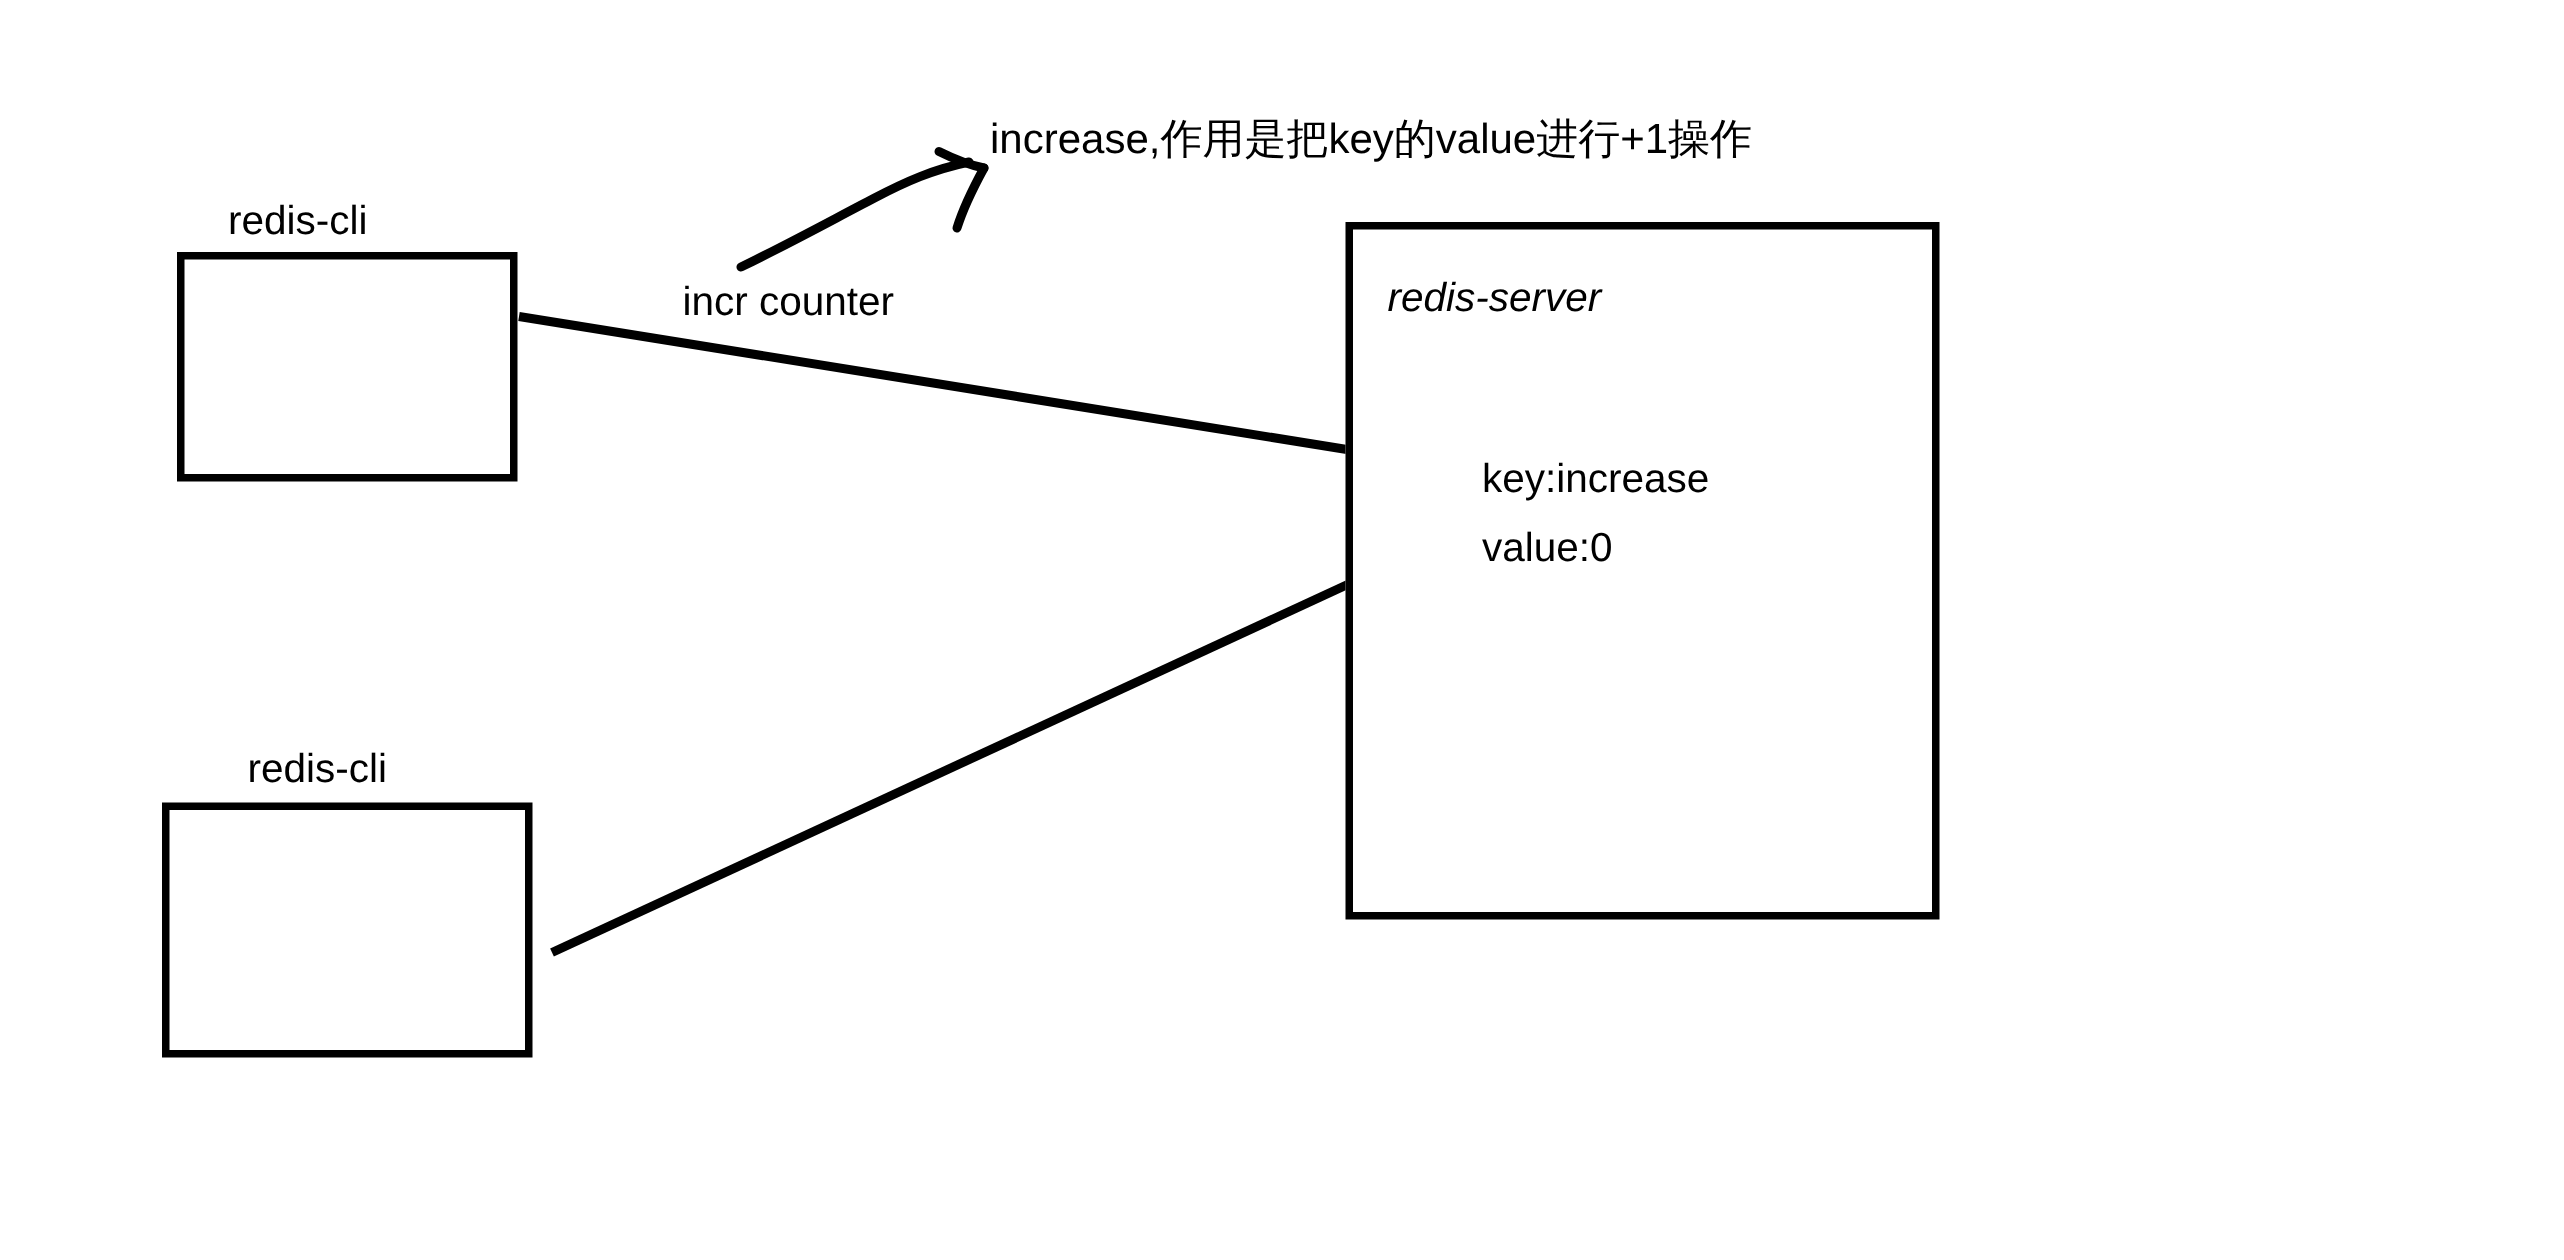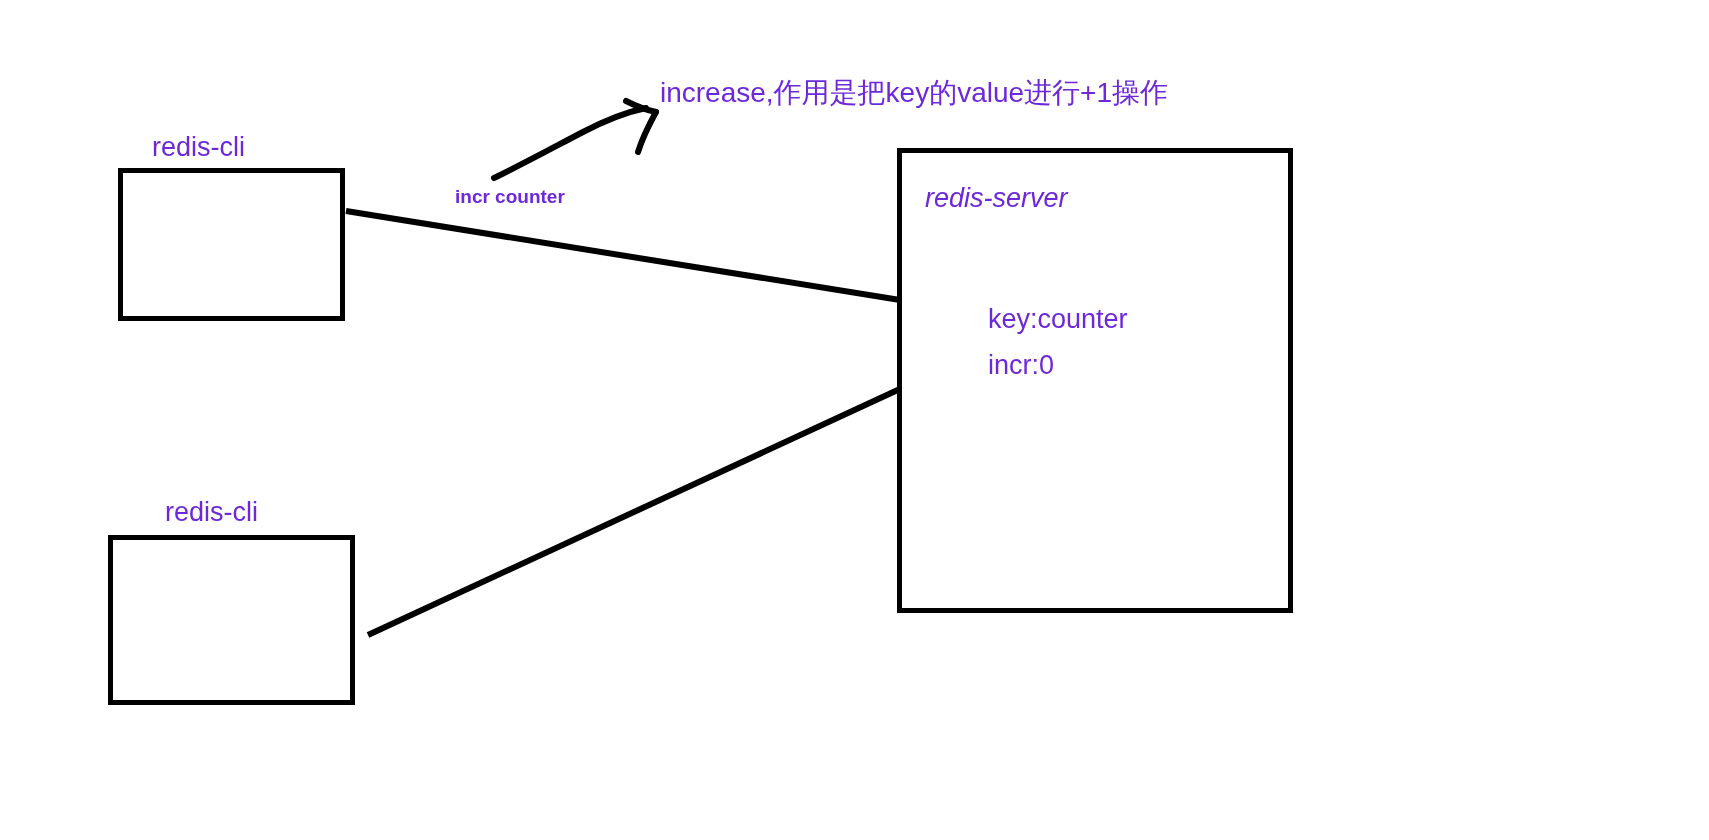--- a/index.html
+++ b/index.html
@@ -43,21 +43,21 @@
     left: 897px;
     top: 148px;
     width: 396px;
     height: 465px;
   }
   
   .label {
     position: absolute;
     white-space: nowrap;
     font-weight: 400;
-    color: #6d28d9;
+    color: #000000;
     line-height: 1.15;
   }
   .label-cli-1 {
     left: 152px;
     top: 132px;
     font-size: 27px;
   }
   .label-cli-2 {
     left: 165px;
     top: 497px;
@@ -75,22 +75,21 @@
     font-size: 27px;
   }
   .label-value {
     left: 988px;
     top: 350px;
     font-size: 27px;
   }
   .label-incr {
     left: 455px;
     top: 186px;
-    font-size: 19px;
-    font-weight: bold;
+    font-size: 27px;
   }
   .label-annotation {
     left: 660px;
     top: 77px;
     font-size: 28px;
   }
   
   #vector {
     position: absolute;
     left: 0;
@@ -133,20 +132,20 @@
   </svg>
 
   <div class="label label-cli-1">redis-cli</div>
   <div class="node-box box-cli-1"></div>
 
   <div class="label label-cli-2">redis-cli</div>
   <div class="node-box box-cli-2"></div>
 
   <div class="node-box box-server"></div>
   <div class="label label-server-title">redis-server</div>
-  <div class="label label-key">key:counter</div>
-  <div class="label label-value">incr:0</div>
+  <div class="label label-key">key:increase</div>
+  <div class="label label-value">value:0</div>
 
   <div class="label label-incr">incr counter</div>
 
   <div class="label label-annotation">increase,作用是把key的value进行+1操作</div>
 
 </div>
 
 </body></html>

